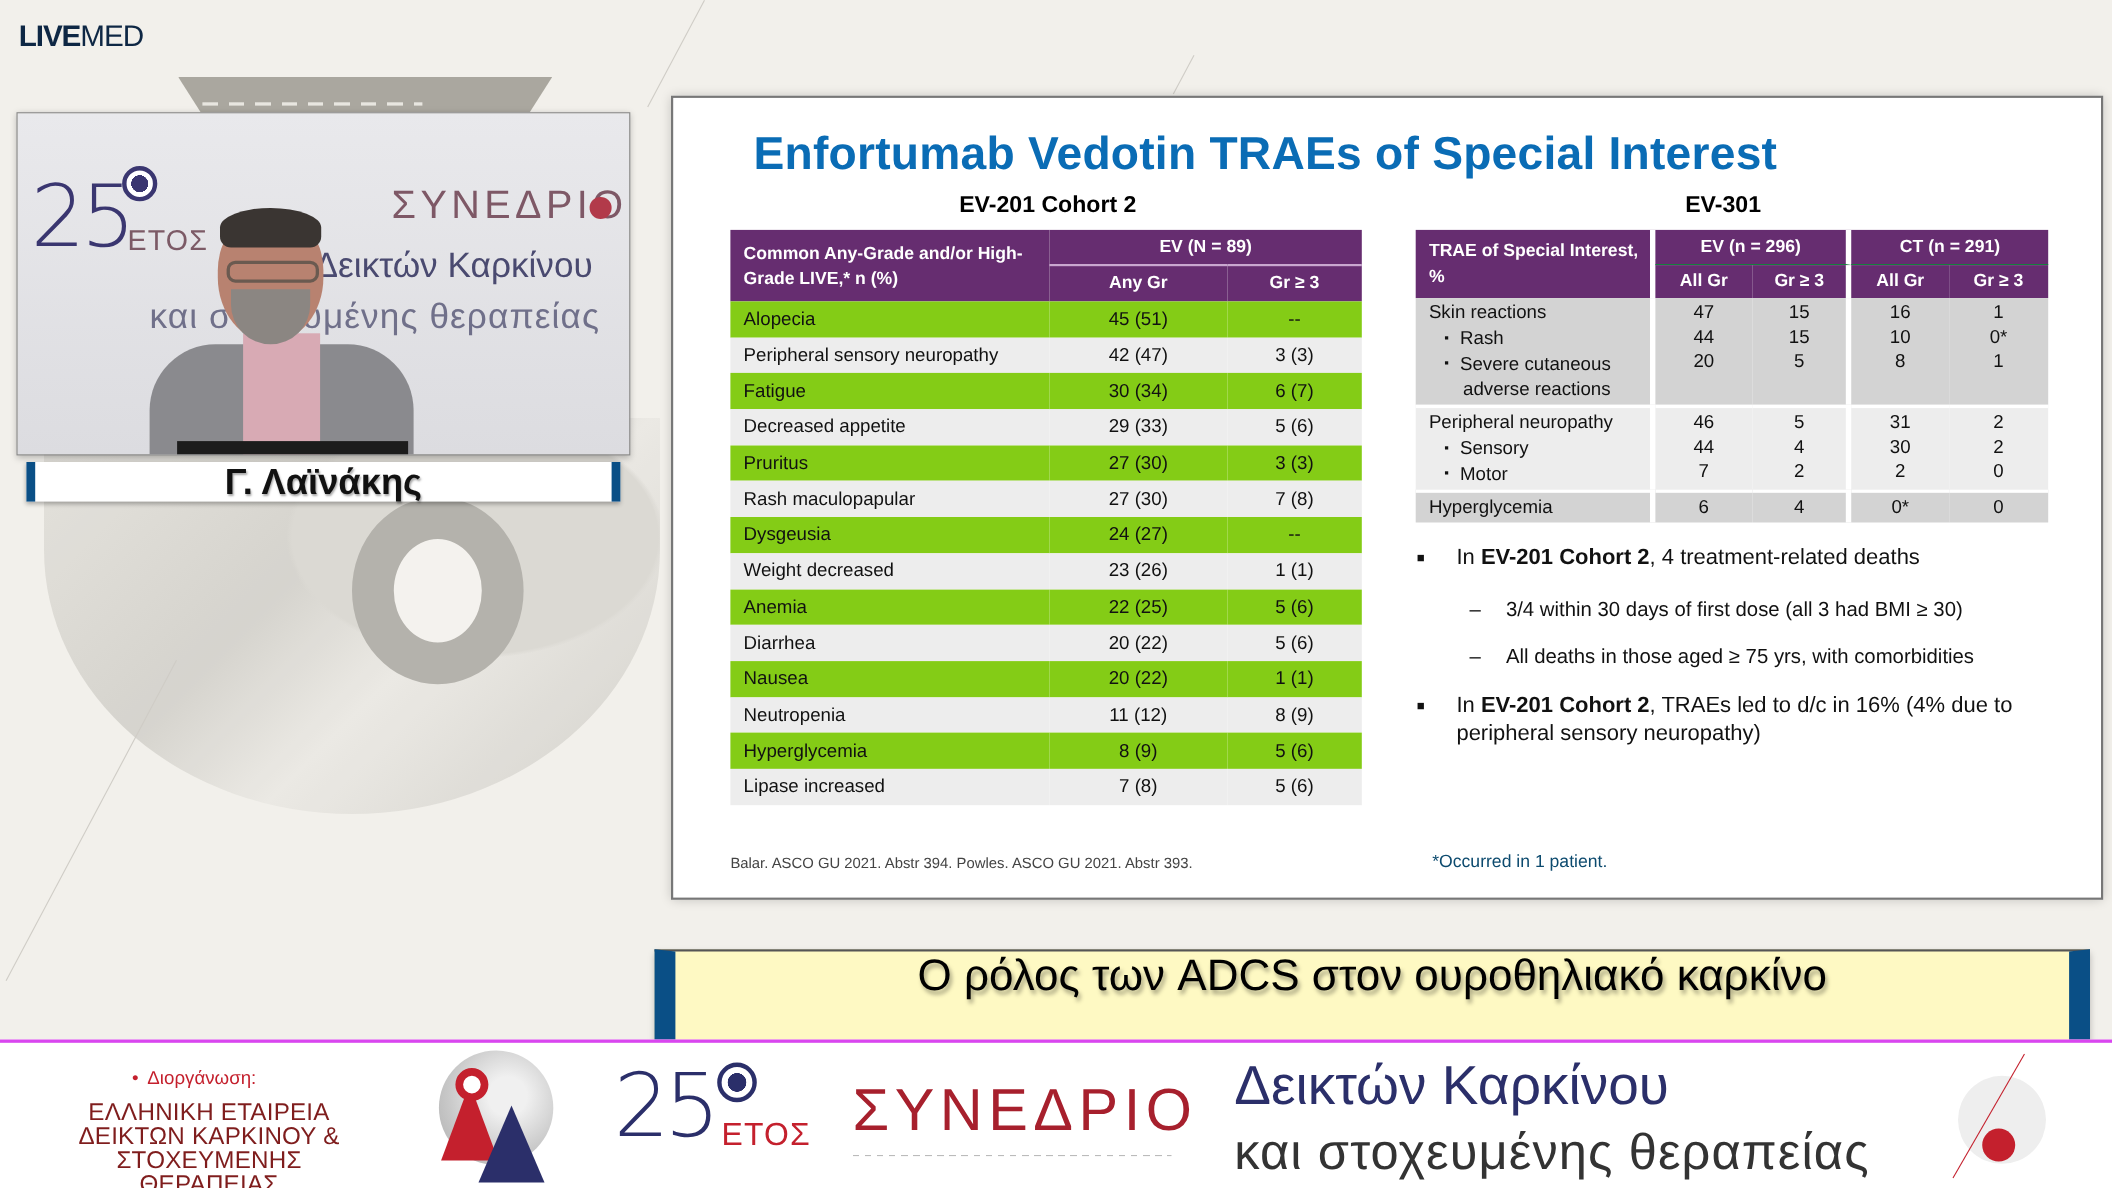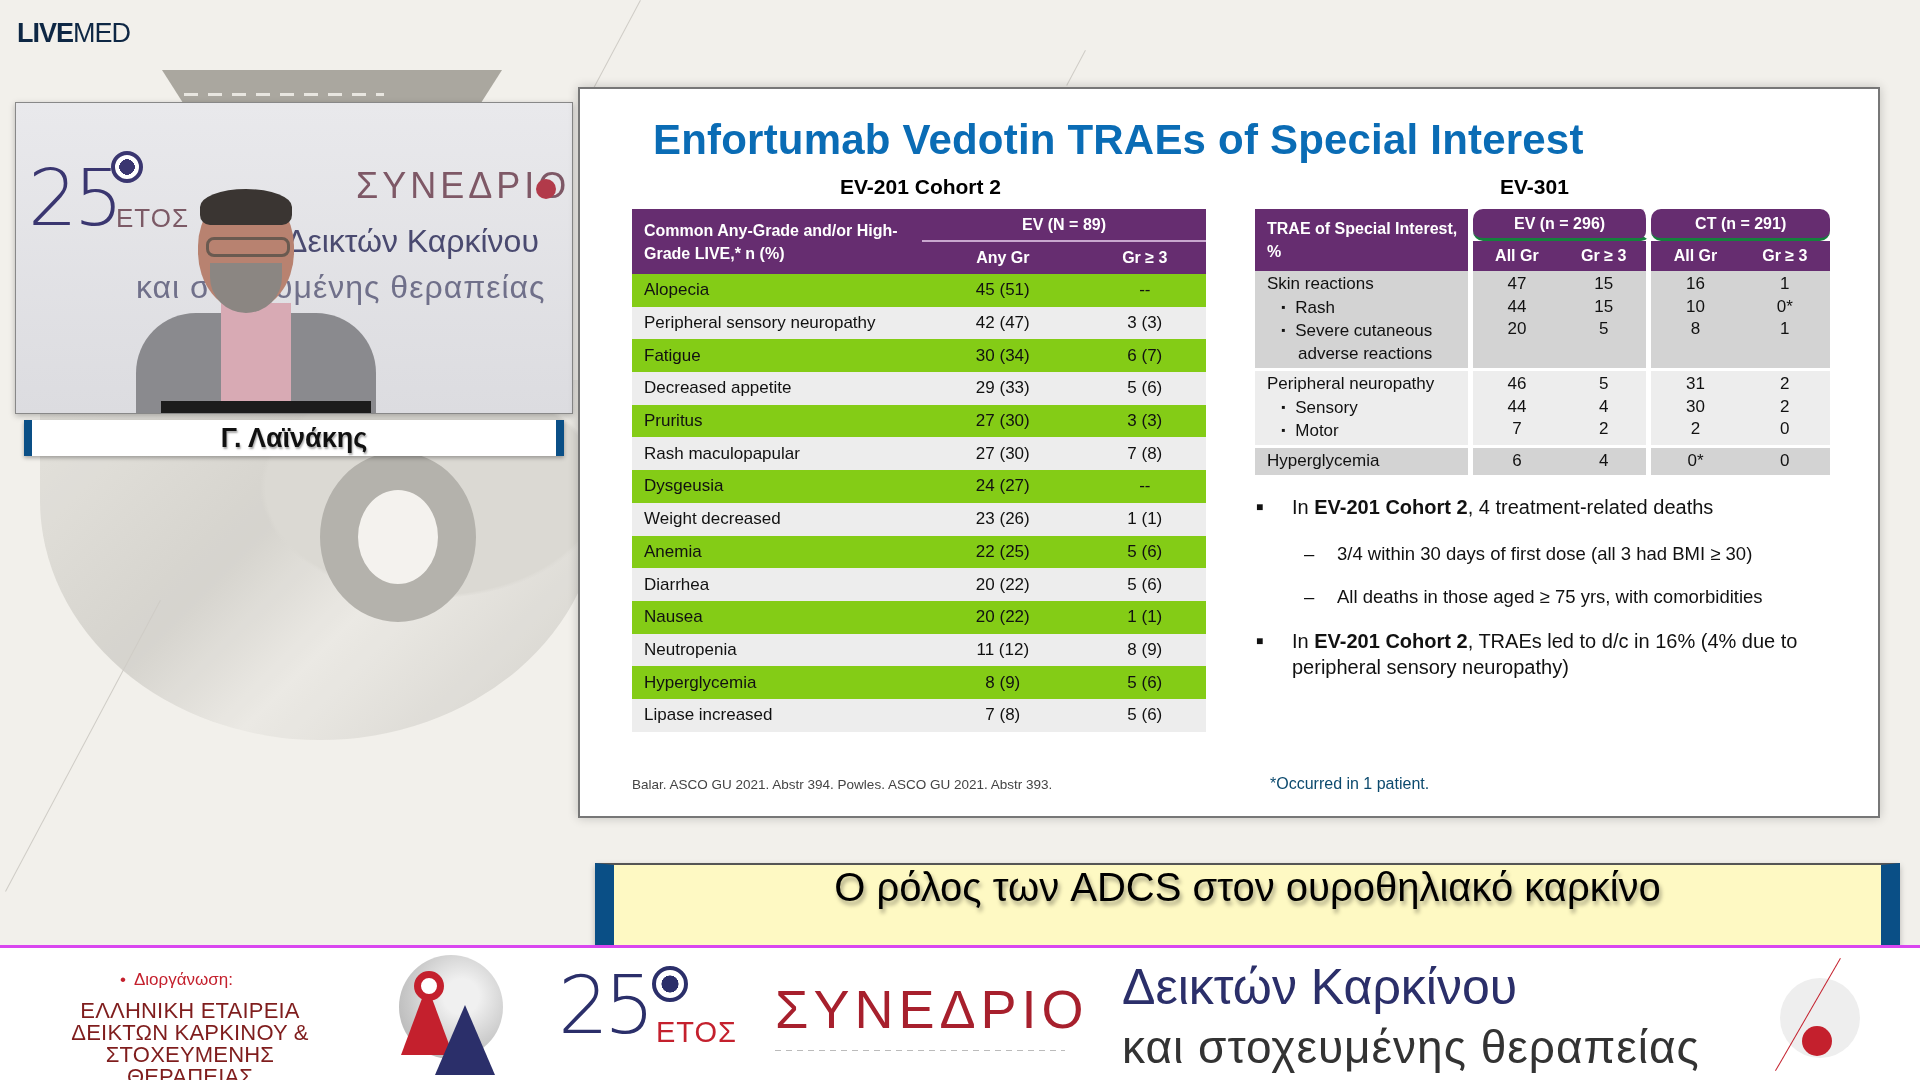--- a/index.html
+++ b/index.html
@@ -73,44 +73,44 @@
   .speaker .hair { position: absolute; left: 64px; top: -4px; width: 92px; height: 36px; background: #3a3532; border-radius: 50% 50% 10px 10px; }
   .speaker .beard { position: absolute; left: 74px; top: 70px; width: 72px; height: 50px; background: #8b8682; border-radius: 0 0 36px 36px; }
   .speaker .glasses { position: absolute; left: 70px; top: 44px; width: 84px; height: 20px; border: 3px solid #6a5a50; border-radius: 8px; }
   .video .podium { position: absolute; left: 145px; top: 298px; width: 210px; height: 14px; background: #1c1c1c; }
   .nameplate {
     position: absolute; left: 24px; top: 420px; width: 540px; height: 36px;
     background: #fff; border-left: 8px solid #0a4f86; border-right: 8px solid #0a4f86;
     display: flex; align-items: center; justify-content: center;
     box-shadow: 0 2px 4px rgba(0,0,0,0.3);
   }
-  .nameplate span { font-size: 27px; font-weight: 700; color: #111; text-shadow: 1px 2px 2px rgba(0,0,0,0.35); }
+  .nameplate span { font-size: 33px; font-weight: 700; color: #111; text-shadow: 1px 2px 2px rgba(0,0,0,0.35); }
   
   .slide {
-    position: absolute; left: 578px; top: 87px; width: 1302px; height: 731px;
+    position: absolute; left: 610px; top: 87px; width: 1302px; height: 731px;
     background: #fff; border: 2px solid #777;
     box-shadow: 0 0 10px rgba(0,0,0,0.2);
   }
   .slide-title {
     position: absolute; left: 73px; top: 27px; font-size: 42px; font-weight: 700;
     color: #0a6cb5; letter-spacing: 0.2px;
   }
   .sub-head { position: absolute; font-size: 21px; font-weight: 700; color: #000; }
   .t1 { position: absolute; left: 52px; top: 120px; width: 574px; border-collapse: collapse; font-size: 17px; }
   .t1 th { background: #662d70; color: #fff; font-weight: 700; font-size: 16px; text-align: center; }
   .t1 th.first { text-align: left; padding-left: 12px; line-height: 23px; }
   .t1 td { height: 32.7px; padding: 0 12px; }
   .t1 td.c { text-align: center; }
   .t1 tr.odd td { background: #84cc16; }
   .t1 tr.even td { background: #ededed; }
   .t2 { position: absolute; left: 675px; top: 120px; width: 575px; border-collapse: separate; border-spacing: 0; font-size: 17px; }
   .t2 th { background: #662d70; color: #fff; font-weight: 700; font-size: 16px; text-align: center; }
   .t2 th.first { text-align: left; padding-left: 12px; line-height: 23px; }
   .t2 .sepr { border-right: 5px solid #fff; }
-  .t2 .sepb { border-bottom: 3px solid #15803d; border-radius: 10px; }
+  .t2 .sepb { border-bottom: 1px solid #15803d; }
   .t2 td { padding: 2px 0; vertical-align: top; line-height: 22.7px; }
   .t2 td.first { padding-left: 12px; }
   .t2 td.c { text-align: center; }
   .t2 tr.odd td { background: #d3d3d3; }
   .t2 tr.even td { background: #ededed; }
   .t2 tr.gap td { border-top: 3px solid #fff; }
   .sub { padding-left: 14px; }
   .sub::before { content: "▪"; font-size: 12px; margin-right: 10px; vertical-align: 2px; }
   .sub2 { padding-left: 31px; }
   .bullets { position: absolute; left: 676px; top: 405px; width: 600px; font-size: 20px; color: #111; line-height: 26px; }

